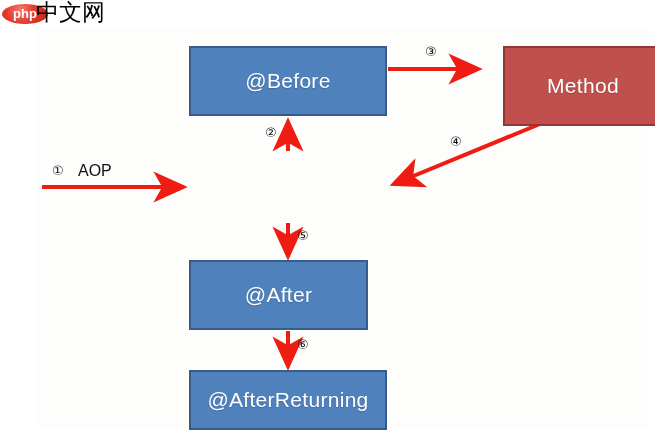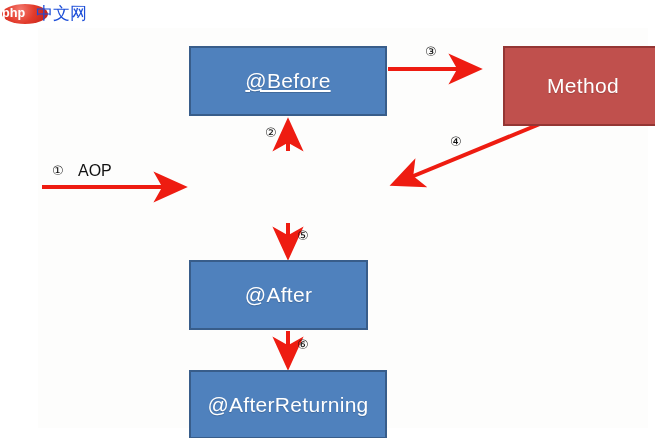--- a/index.html
+++ b/index.html
@@ -42,34 +42,35 @@
     border-radius: 50%;
     background: radial-gradient(circle at 40% 28%, #f4796f 0%, #e23b2c 45%, #bf1d12 100%);
   }
   .logo-php {
     position: absolute;
     left: 0px;
     top: 2px;
     width: 46px;
     height: 20px;
     line-height: 20px;
+    text-align: center;
     color: #ffffff;
     font-size: 13px;
     font-weight: bold;
-    font-family: Liberation Mono, monospace;
+    font-family: Liberation Sans, sans-serif;
     letter-spacing: 0px;
   }
   .logo-cn {
     position: absolute;
     left: 34px;
     top: 1px;
-    font-size: 17px;
+    font-size: 23px;
     line-height: 22px;
-    color: #1d4ed8;
-    font-family: Liberation Sans, sans-serif;
+    color: #000000;
+    font-family: Liberation Mono, monospace;
     font-weight: 500;
     white-space: nowrap;
   }
 
   
   .node {
     position: absolute;
     box-sizing: border-box;
     display: flex;
     align-items: center;
@@ -81,24 +82,24 @@
   }
   .node-blue {
     background: #4f81bd;
     border: 2px solid #385d8a;
   }
   .node-red {
     background: #c0504d;
     border: 2px solid #943634;
   }
 
-  #node-before      { left: 189px; top: 46px;  width: 198px; height: 70px; text-decoration: underline; }
+  #node-before      { left: 189px; top: 46px;  width: 198px; height: 70px; }
   #node-around      { left: 189px; top: 152px; width: 198px; height: 70px; }
   #node-after       { left: 189px; top: 260px; width: 179px; height: 70px; }
-  #node-afterreturn { left: 189px; top: 370px; width: 198px; height: 69px; }
+  #node-afterreturn { left: 189px; top: 370px; width: 198px; height: 60px; }
   #node-method      { left: 483px; top: 46px;  width: 160px; height: 80px; margin-left: 20px; }
 
   
   #arrows {
     position: absolute;
     left: 0; top: 0;
     width: 655px;
     height: 438px;
     pointer-events: none;
   }

